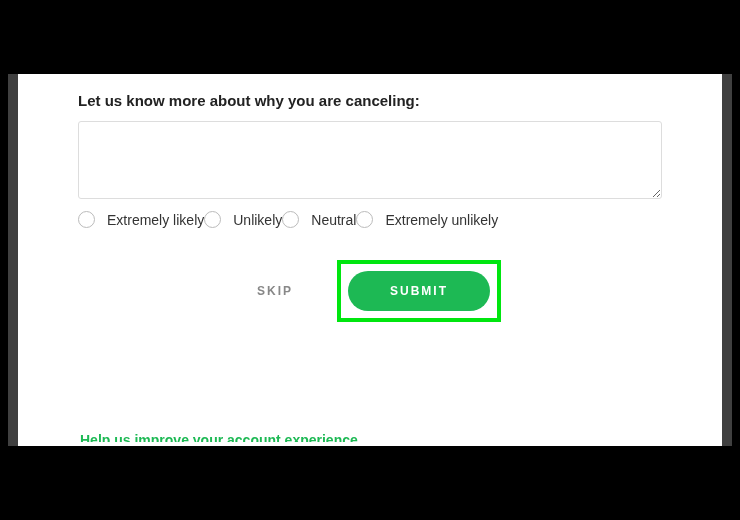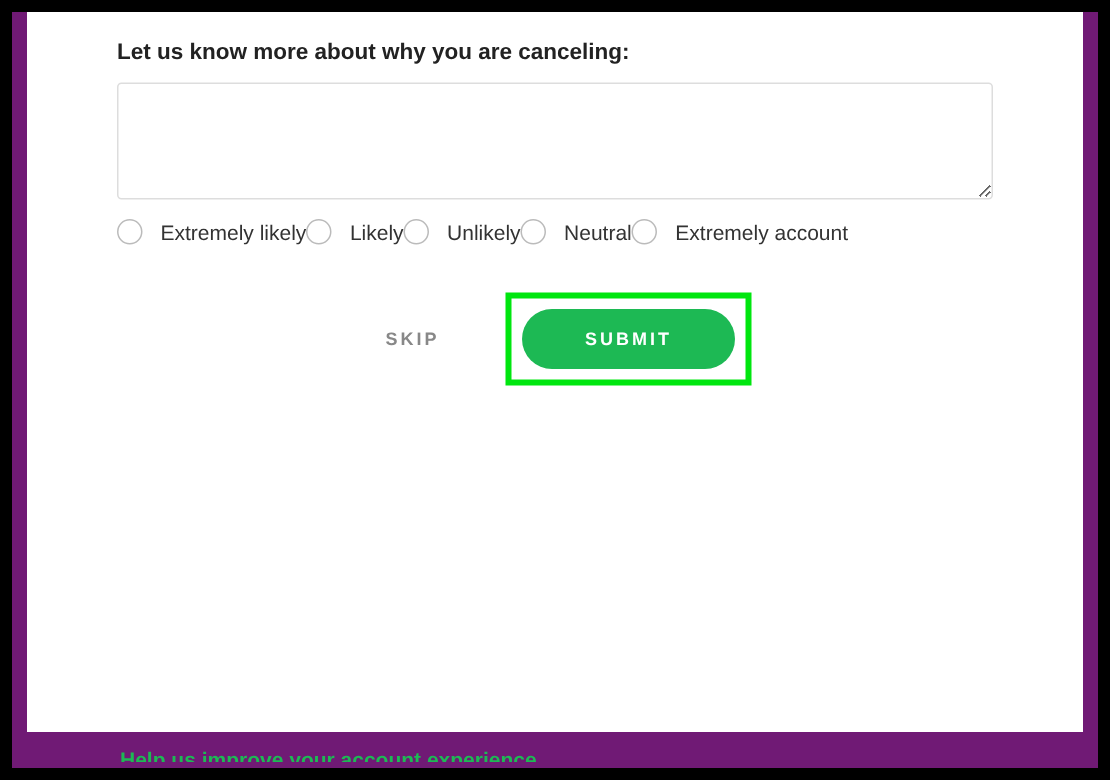--- a/index.html
+++ b/index.html
@@ -7,22 +7,22 @@
       width: 740px;
       height: 520px;
       background: #000;
       font-family: -apple-system, BlinkMacSystemFont, "Segoe UI", Helvetica, Arial, sans-serif;
       display: flex;
       align-items: center;
       justify-content: center;
     }
     .outer {
       width: 724px;
-      height: 504px;
-      background: #701a75;
+      height: 372px;
+      background: #404040;
       overflow: hidden;
       position: relative;
     }
     .card {
       background: #fff;
       margin: 0 10px;
       padding: 0 60px 25px 60px;
       height: 480px;
     }
     .question-label {
@@ -126,33 +126,29 @@
     <textarea class="textarea" value="" style=""></textarea>
 
 
     <div class="radio-group">
       <label class="radio-item">
         <span class="radio-circle"></span>
         <span class="radio-text">Extremely likely</span>
       </label>
       <label class="radio-item">
         <span class="radio-circle"></span>
-        <span class="radio-text">Likely</span>
-      </label>
-      <label class="radio-item">
-        <span class="radio-circle"></span>
         <span class="radio-text">Unlikely</span>
       </label>
       <label class="radio-item">
         <span class="radio-circle"></span>
         <span class="radio-text">Neutral</span>
       </label>
       <label class="radio-item">
         <span class="radio-circle"></span>
-        <span class="radio-text">Extremely account</span>
+        <span class="radio-text">Extremely unlikely</span>
       </label>
     </div>
 
     <div class="actions">
       <button class="skip-btn">SKIP</button>
       <span class="submit-wrap">
         <button class="submit-btn">SUBMIT</button>
       </span>
     </div>
 

